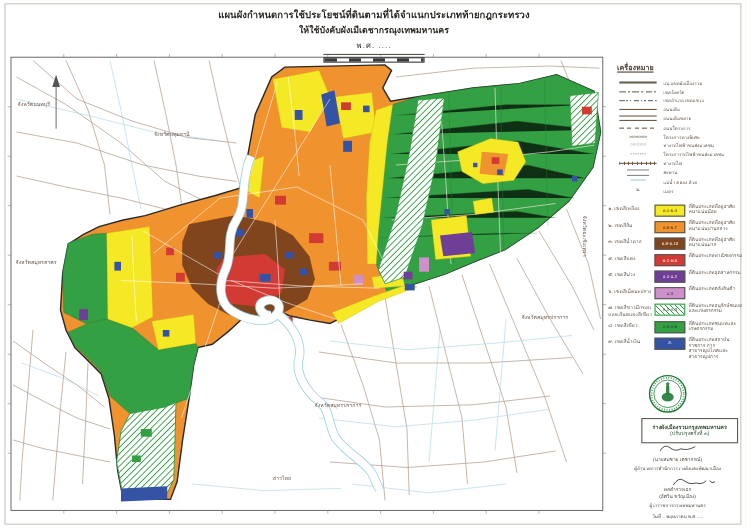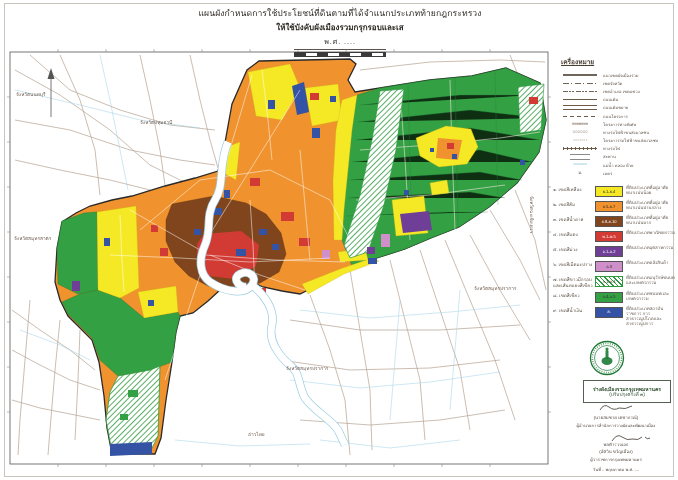--- a/index.html
+++ b/index.html
@@ -3,21 +3,21 @@
 <meta charset="utf-8">
 <style>
   html,body{margin:0;padding:0;background:#e8e8e4;}
   .page{position:relative;width:678px;height:480px;background:#ffffff;overflow:hidden;
         font-family:"Liberation Sans",sans-serif;color:#2b2722;}
   .page-border{position:absolute;left:4px;top:3px;width:668px;height:472px;border:1px solid #c9c5be;pointer-events:none;}
   svg.mapcanvas{position:absolute;left:0;top:0;}
 
   
   .title-block{position:absolute;left:150px;top:6px;width:380px;text-align:center;}
-  .title-l1{font-size:8.6px;font-weight:normal;letter-spacing:.1px;text-align:center;}
+  .title-l1{font-size:8.6px;font-weight:bold;letter-spacing:.1px;text-align:center;}
   .title-l2{font-size:8px;font-weight:bold;margin-top:1px;}
   .title-era{font-size:7px;margin-top:2px;letter-spacing:1px;}
   .scalebar-wrap{width:92px;margin:2px auto 0;border-top:1px solid #5a544c;padding-top:2px;}
   .scalebar{height:3px;border:0.5px solid #3a3a3a;
      background:repeating-linear-gradient(90deg,#3a3a3a 0 11px,#ffffff 11px 22px);}
 
   
   .legend{position:absolute;left:553px;top:57px;width:122px;}
   .legend-header{font-size:6.5px;font-weight:bold;text-decoration:underline;color:#4a3f33;margin-left:8px;margin-bottom:4px;}
   .sym-row{display:flex;align-items:center;height:8.2px;margin-left:8px;}
@@ -301,21 +301,21 @@
     </g>
 
     <g stroke="#3a352f" stroke-width="0.8" fill="none">
       <path d="M600,410 q4,-7 9,-3 t10,1 q6,2 13,-2"></path>
       <path d="M612,441 q5,-8 10,-4 t11,2 q5,2 9,-2 m3,0 q2,3 5,1"></path>
     </g>
   </svg>
 
   <div class="title-block">
     <div class="title-l1">แผนผังกำหนดการใช้ประโยชน์ที่ดินตามที่ได้จำแนกประเภทท้ายกฎกระทรวง</div>
-    <div class="title-l2">ให้ใช้บังคับผังเมืองรวมกรุกรอบและเส</div>
+    <div class="title-l2">ให้ใช้บังคับผังเมืเดชากรณุงเทพมหานคร</div>
     <div class="title-era">พ.ศ. ....</div>
     <div class="scalebar-wrap">
         <div class="scalebar"></div>
       </div>
   </div>
 
   <div class="legend">
     <div class="legend-header">เครื่องหมาย</div>
 
     <div class="sym-row">

